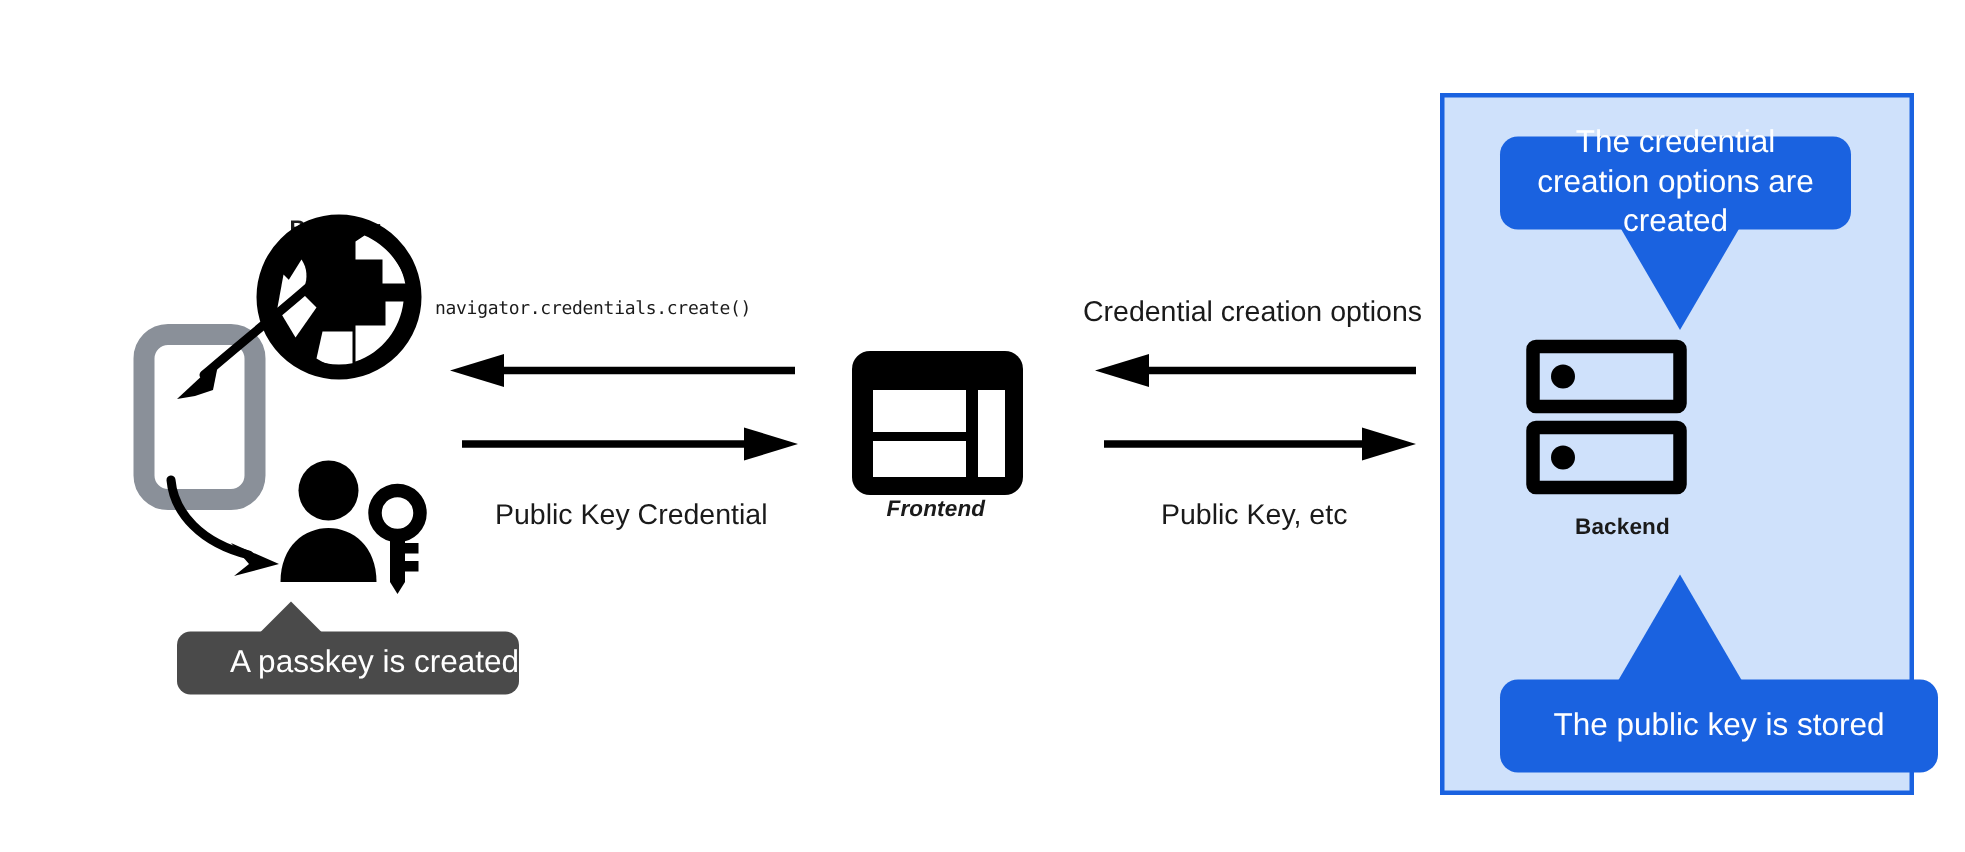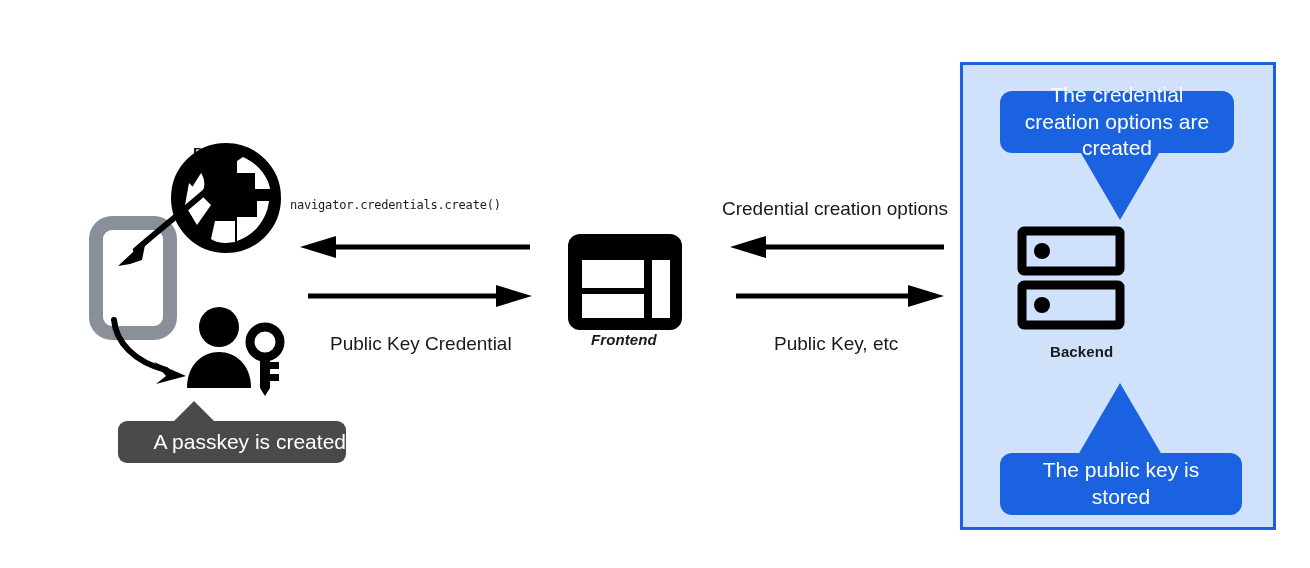--- a/index.html
+++ b/index.html
@@ -114,21 +114,21 @@
   <div class="abs" id="backend-panel"></div>
 
   <div class="tail-down abs" style="left:1078px; top:148px;"></div>
 
   <div class="callout-blue" style="left:1000px; top:91px; width:234px; height:62px;">
     <span>The credential creation options are created</span>
   </div>
 
   <div class="tail-up abs" style="left:1078px; top:383px;"></div>
 
-  <div class="callout-blue" style="left:1000px; top:453px; width:242px; height:62px;">
+  <div class="callout-blue" style="left:1000px; top:453px; width:292px; height:62px;">
     <span>The public key is stored</span>
   </div>
 
   <div class="abs" style="left:1018px; top:227px;">
     <svg width="110" height="106" viewBox="0 0 110 106">
       <rect x="4" y="4" width="98" height="40" fill="none" stroke="#000" stroke-width="9" rx="2"></rect>
       <circle cx="24" cy="24" r="8" fill="#000"></circle>
       <rect x="4" y="58" width="98" height="40" fill="none" stroke="#000" stroke-width="9" rx="2"></rect>
       <circle cx="24" cy="78" r="8" fill="#000"></circle>
     </svg>

